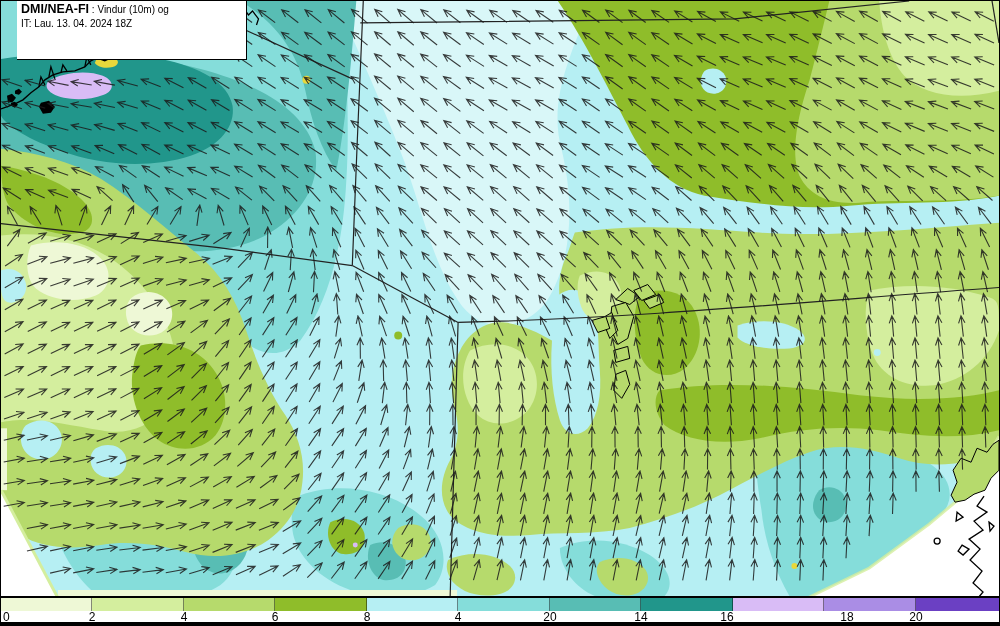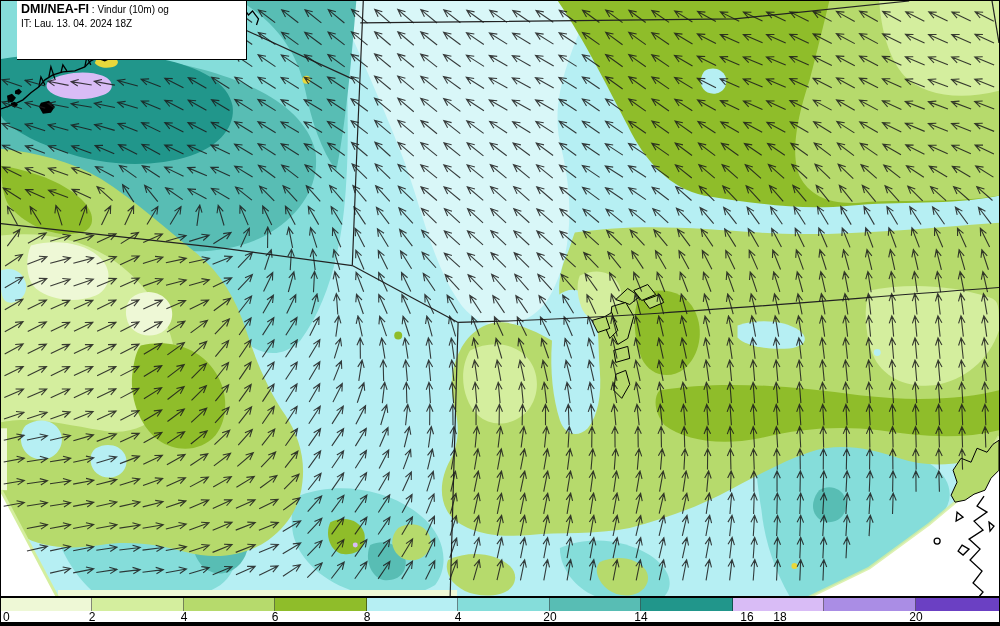--- a/index.html
+++ b/index.html
@@ -173,18 +173,18 @@
       </div>
     <div class="cb-labels" id="cb-labels">
         <div class="cb-label first" style="left: 2px;">0</div>
         <div class="cb-label" style="left: 91px;">2</div>
         <div class="cb-label" style="left: 183px;">4</div>
         <div class="cb-label" style="left: 274px;">6</div>
         <div class="cb-label" style="left: 366px;">8</div>
         <div class="cb-label" style="left: 457px;">4</div>
         <div class="cb-label" style="left: 549px;">20</div>
         <div class="cb-label" style="left: 640px; text-align: right;">14</div>
-        <div class="cb-label" style="left: 746px;">16</div>
-        <div class="cb-label" style="left: 779px;">18</div>
+        <div class="cb-label" style="left: 726px;">16</div>
+        <div class="cb-label" style="left: 846px;">18</div>
         <div class="cb-label" style="left: 915px; text-align: center;">20</div>
       </div>
   </div>
 </div>
 
 </body></html>

